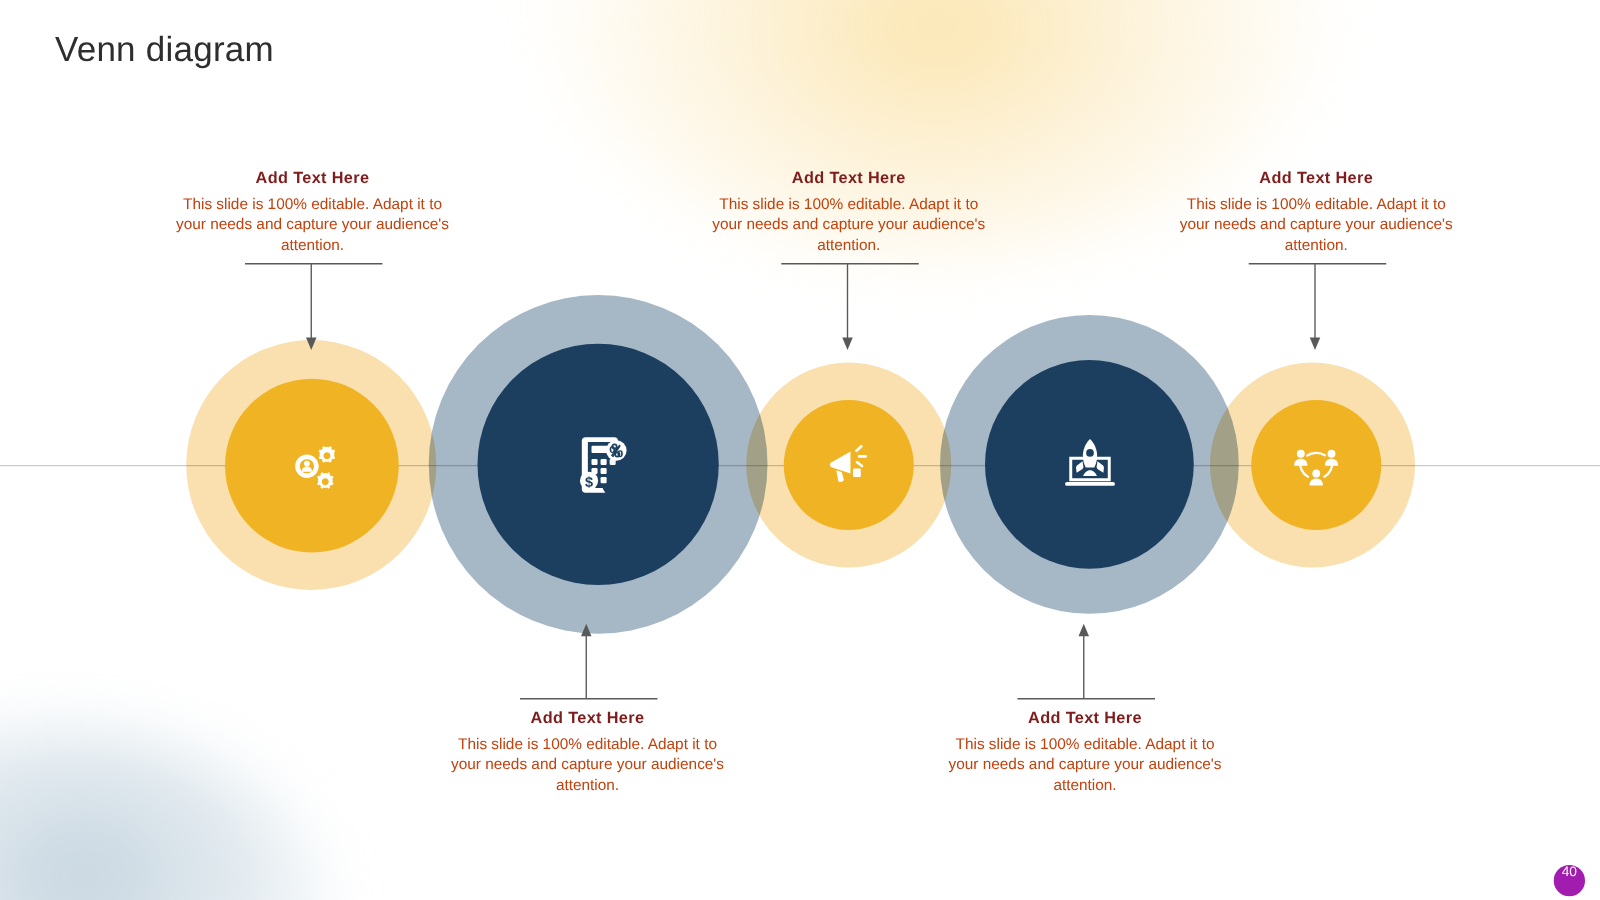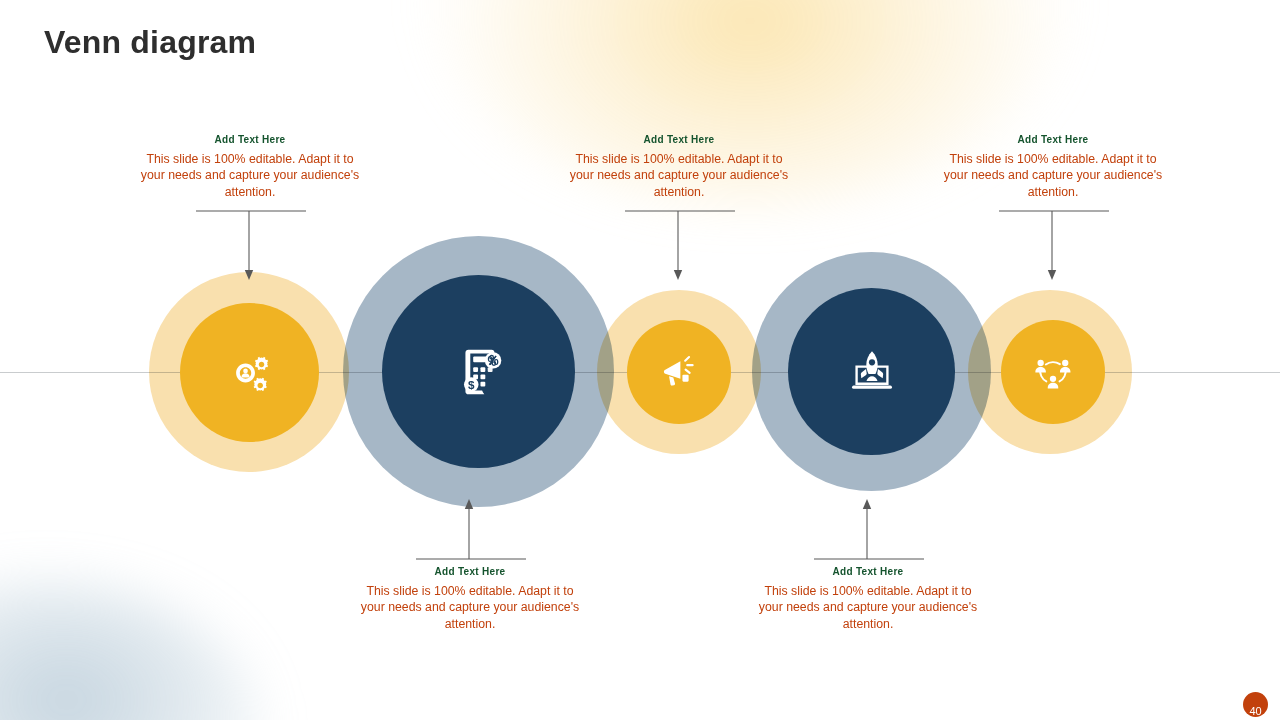--- a/index.html
+++ b/index.html
@@ -58,22 +58,22 @@
     height: 1px;
     background: #c9ccce;
     pointer-events: none;
   }
 
   
   .slide-title {
     position: absolute;
     left: 44px;
     top: 24px;
-    font-size: 32px;
-    font-weight: 700;
+    font-size: 28px;
+    font-weight: 400;
     color: #2e2e2e;
     letter-spacing: 0.2px;
     white-space: nowrap;
   }
 
   
   .venn-layer {
     position: absolute;
     left: 0; top: 0;
     width: 1280px;
@@ -95,23 +95,23 @@
   }
   .venn-inner svg { display: block; }
 
   
   .callout {
     position: absolute;
     width: 230px;
     text-align: center;
   }
   .callout-title {
-    font-size: 10px;
+    font-size: 13px;
     font-weight: bold;
-    color: #14532d;
+    color: #7f1d1d;
     letter-spacing: 0.3px;
     margin: 0 0 6px 0;
   }
   .callout-body {
     font-size: 12.3px;
     line-height: 1.33;
     color: #c2410c;
     margin: 0;
   }
 
@@ -283,19 +283,19 @@
     <div class="callout-title">Add Text Here</div>
     <div class="callout-body">This slide is 100% editable. Adapt it to your needs and capture your audience's attention.</div>
   </div>
 
   <div class="callout" style="left:753px; top:566px;">
     <div class="callout-title">Add Text Here</div>
     <div class="callout-body">This slide is 100% editable. Adapt it to your needs and capture your audience's attention.</div>
   </div>
 
   <div style="position:absolute; left:1243px; top:692px; width:25px; height:25px;
-              border-radius:50%; background:#c2410c; color:#FFFFFF;
-              display:flex; align-items:flex-end; justify-content:center;
+              border-radius:50%; background:#a21caf; color:#FFFFFF;
+              display:flex; align-items:flex-start; justify-content:center;
               font-size:11px; font-weight:400;">
     <span>40</span>
   </div>
 
 </div>
 
 </body></html>

